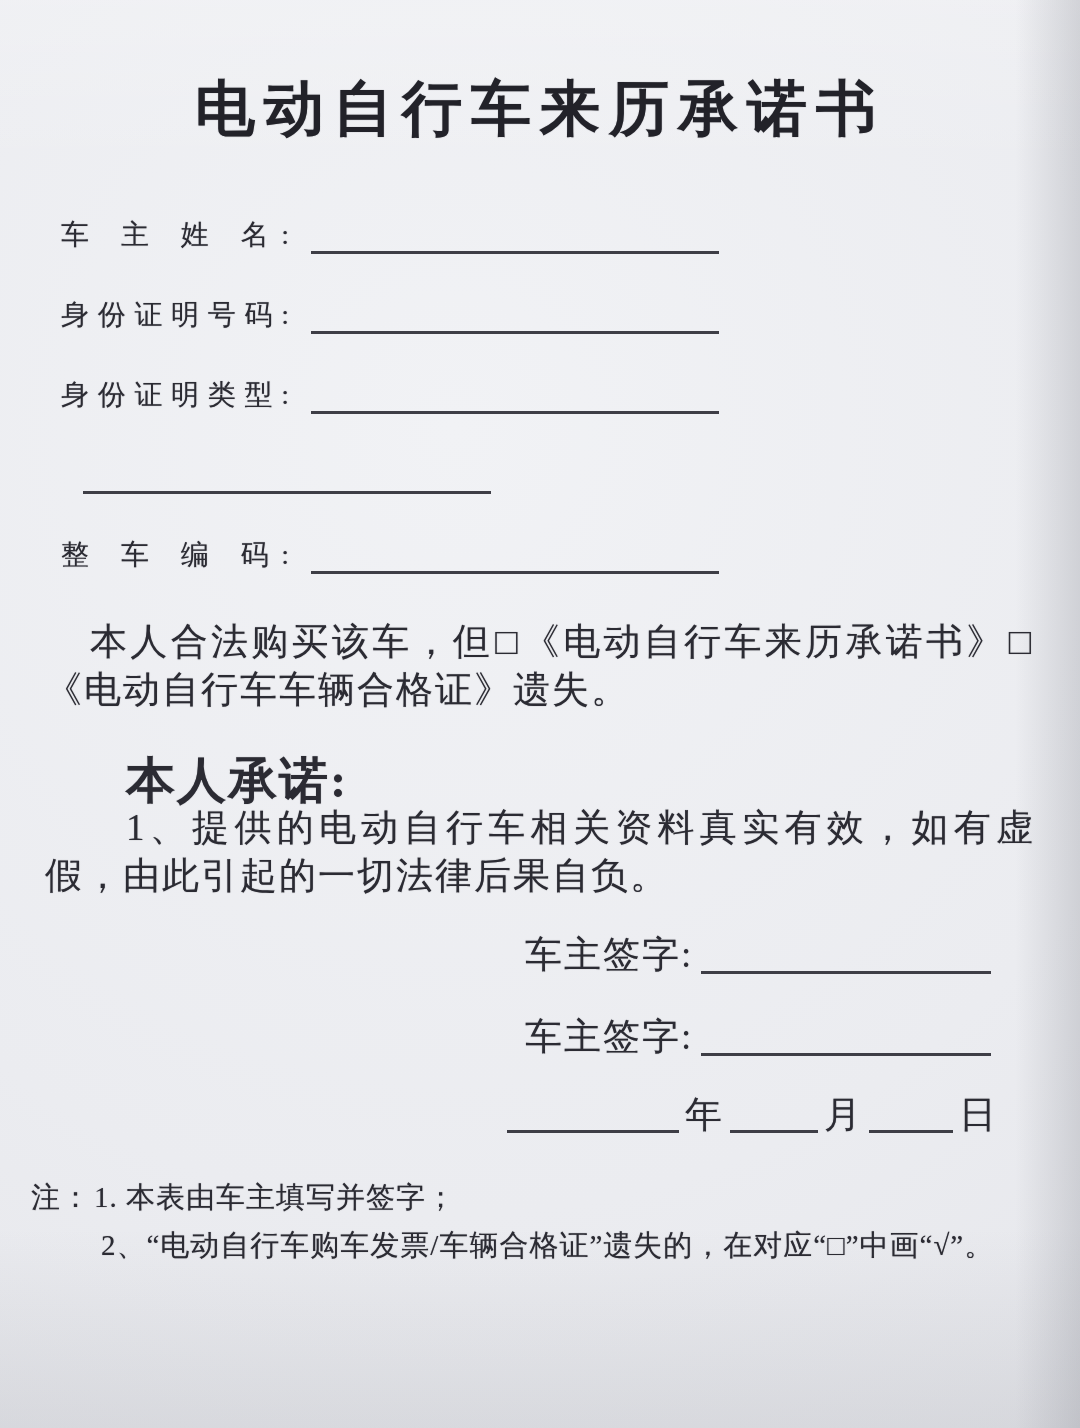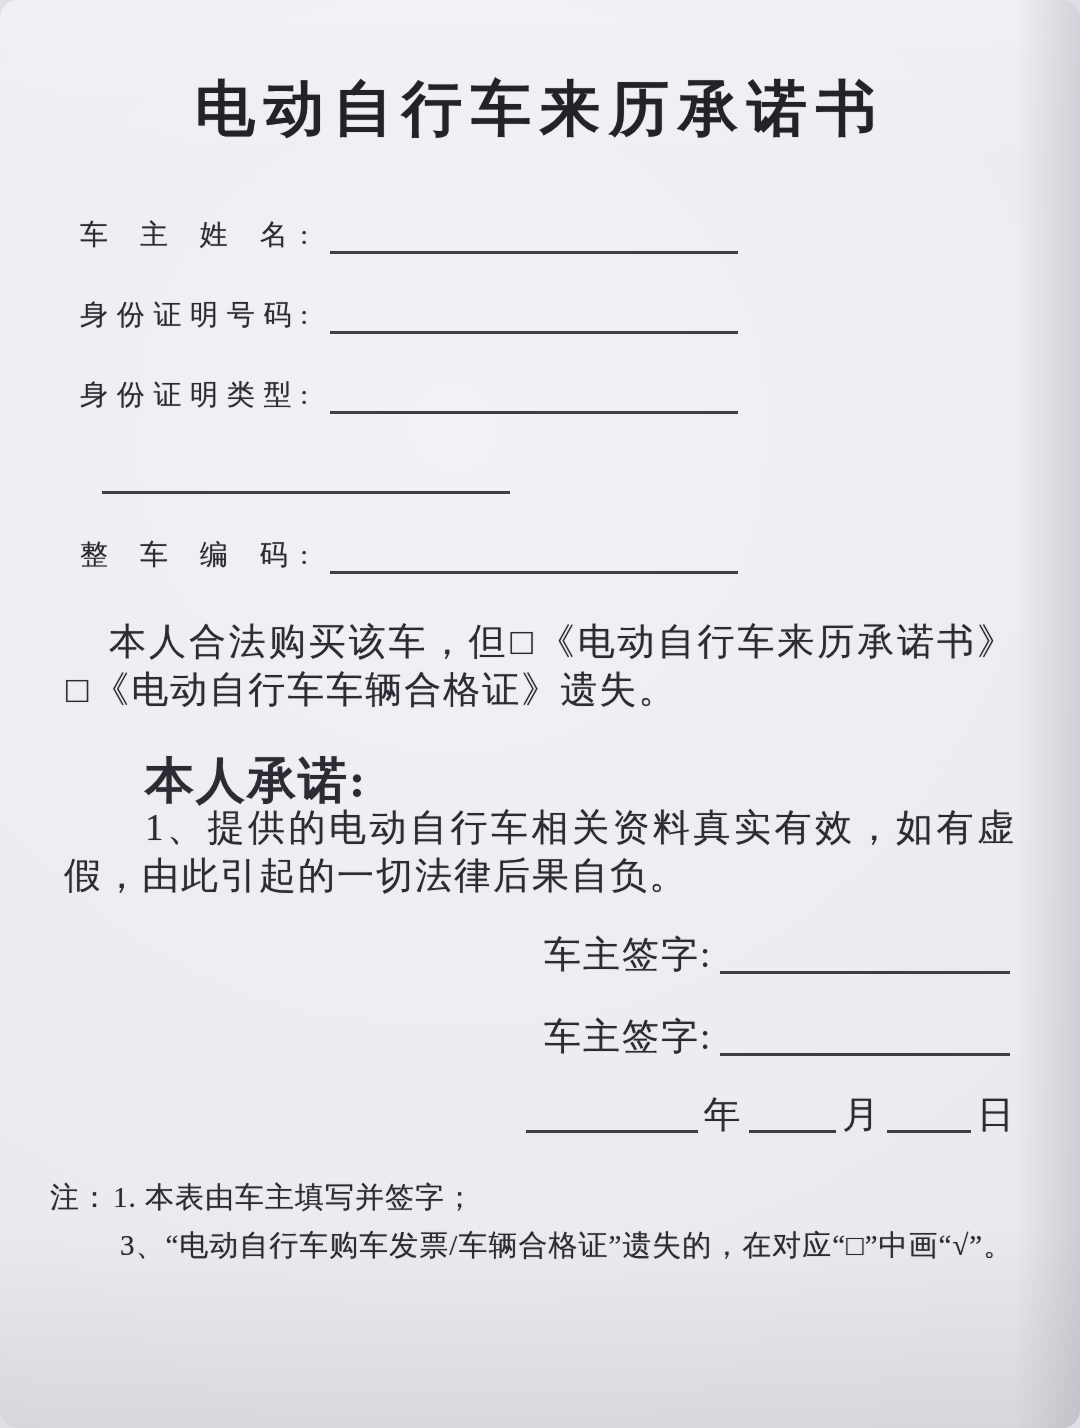--- a/index.html
+++ b/index.html
@@ -1,31 +1,30 @@
 <!DOCTYPE html>
 <html lang="zh"><head>
 <meta charset="utf-8">
 <style>
   html,body{margin:0;padding:0;background:#dfe0e5;}
   .page{
     position:relative;
     width:1080px;height:1428px;
     margin:0 auto;
     box-sizing:border-box;
-    padding:0 64px;
+    padding:0 45px;
     overflow:hidden;
     color:#2b2b33;
     font-family:"Liberation Serif","DejaVu Serif",serif;
     text-shadow:0 0 1px rgba(44,44,52,0.5);
     background-color:#ebecf0;
     background-image:
       linear-gradient(to right, rgba(255,255,255,0) 94%, rgba(148,150,158,0.32) 100%),
       linear-gradient(to bottom, rgba(255,255,255,0.20) 0%, rgba(255,255,255,0) 12%, rgba(0,0,0,0) 86%, rgba(130,132,140,0.16) 100%),
       radial-gradient(130% 100% at 42% 30%, #f1f2f5 0%, #ebecf0 55%, #e3e4e9 100%);
-    border-radius: 18px;
   }
   .title{
     margin:0;
     padding-top:74px;
     text-align:center;
     font-family:"Liberation Sans","DejaVu Sans",sans-serif;
     font-weight:700;
     font-size:60px;
     line-height:70px;
     letter-spacing:9px;
@@ -158,17 +157,17 @@
     <span class="date-line day"></span>
     <span class="date-unit">日</span>
   </div>
 
   <div class="notes">
     <div class="note-row">
       <span class="note-prefix">注：</span>
       <span class="note-text">1. 本表由车主填写并签字；</span>
     </div>
     <div class="note-row second">
-      <span class="note-text">3、“电动自行车购车发票/车辆合格证”遗失的，在对应“□”中画“√”。</span>
+      <span class="note-text">2、“电动自行车购车发票/车辆合格证”遗失的，在对应“□”中画“√”。</span>
     </div>
   </div>
 
 </div>
 
 </body></html>

